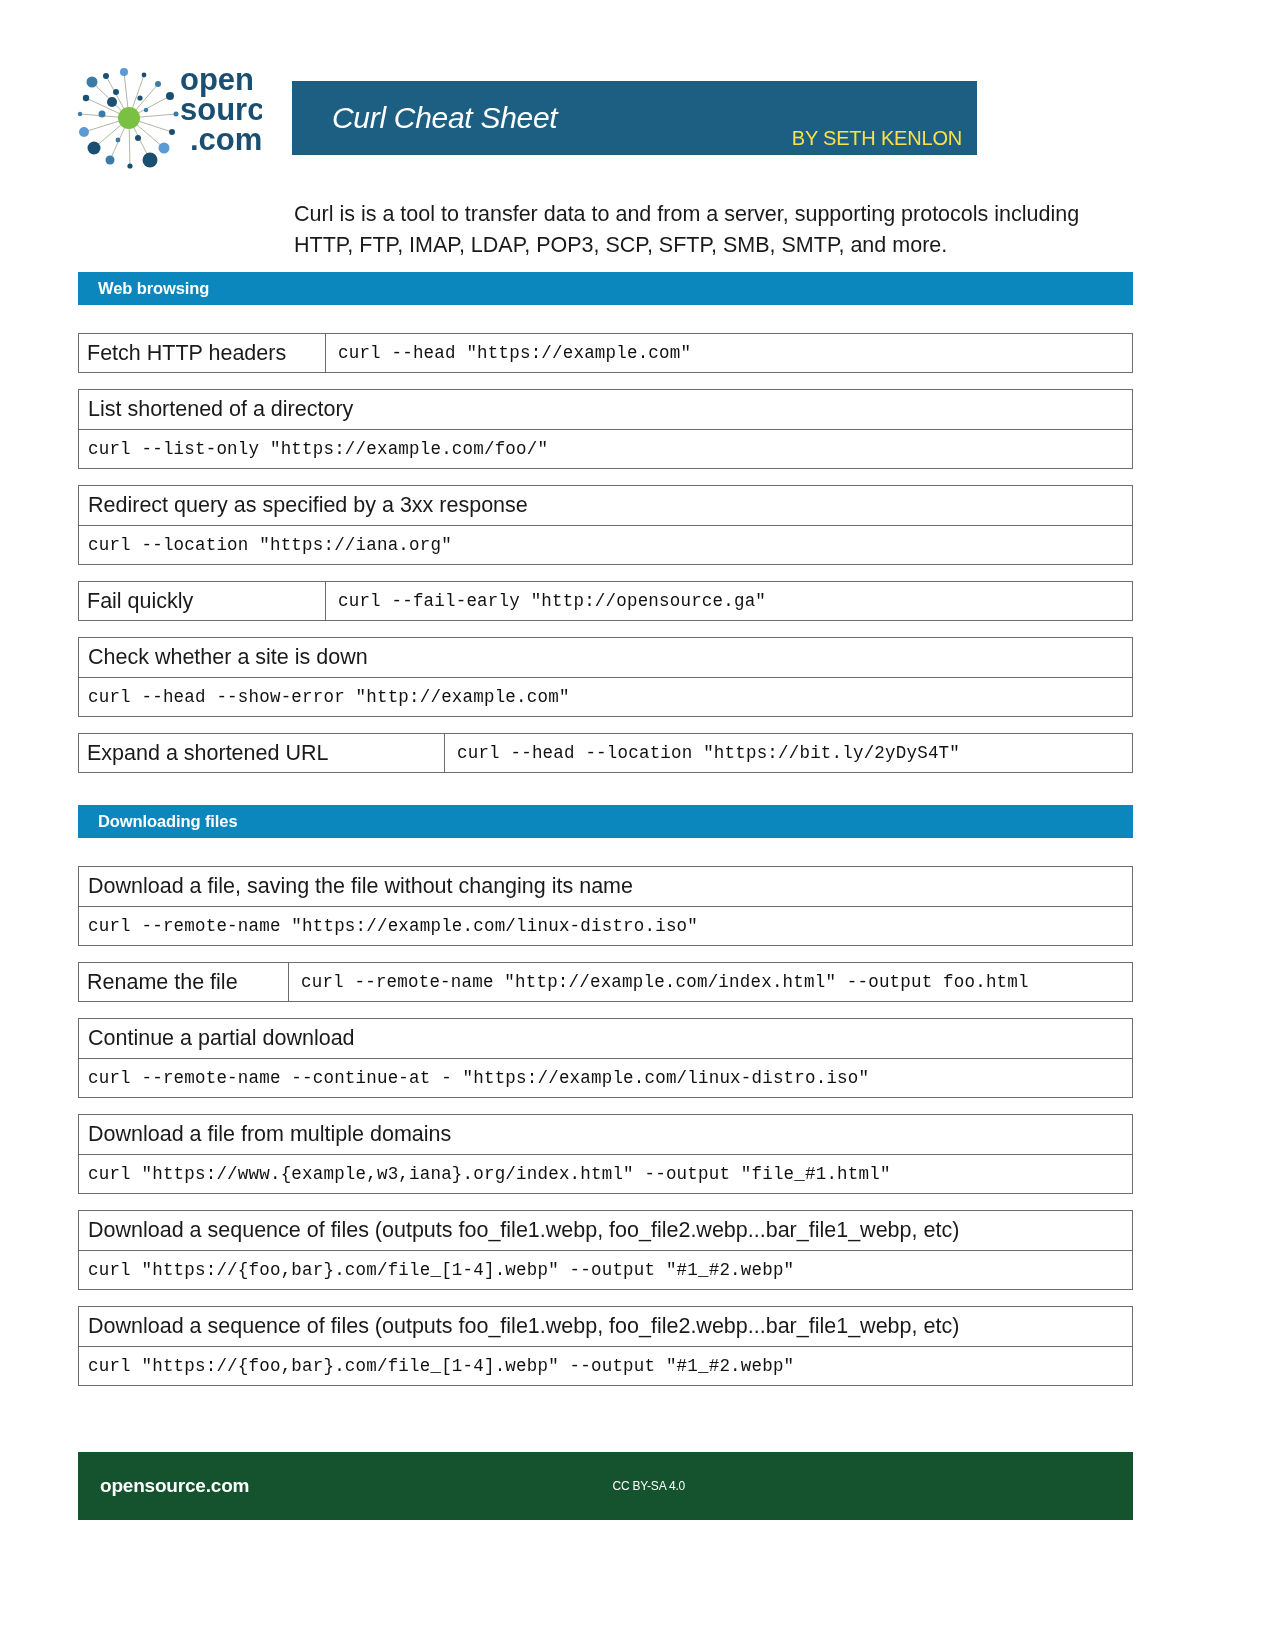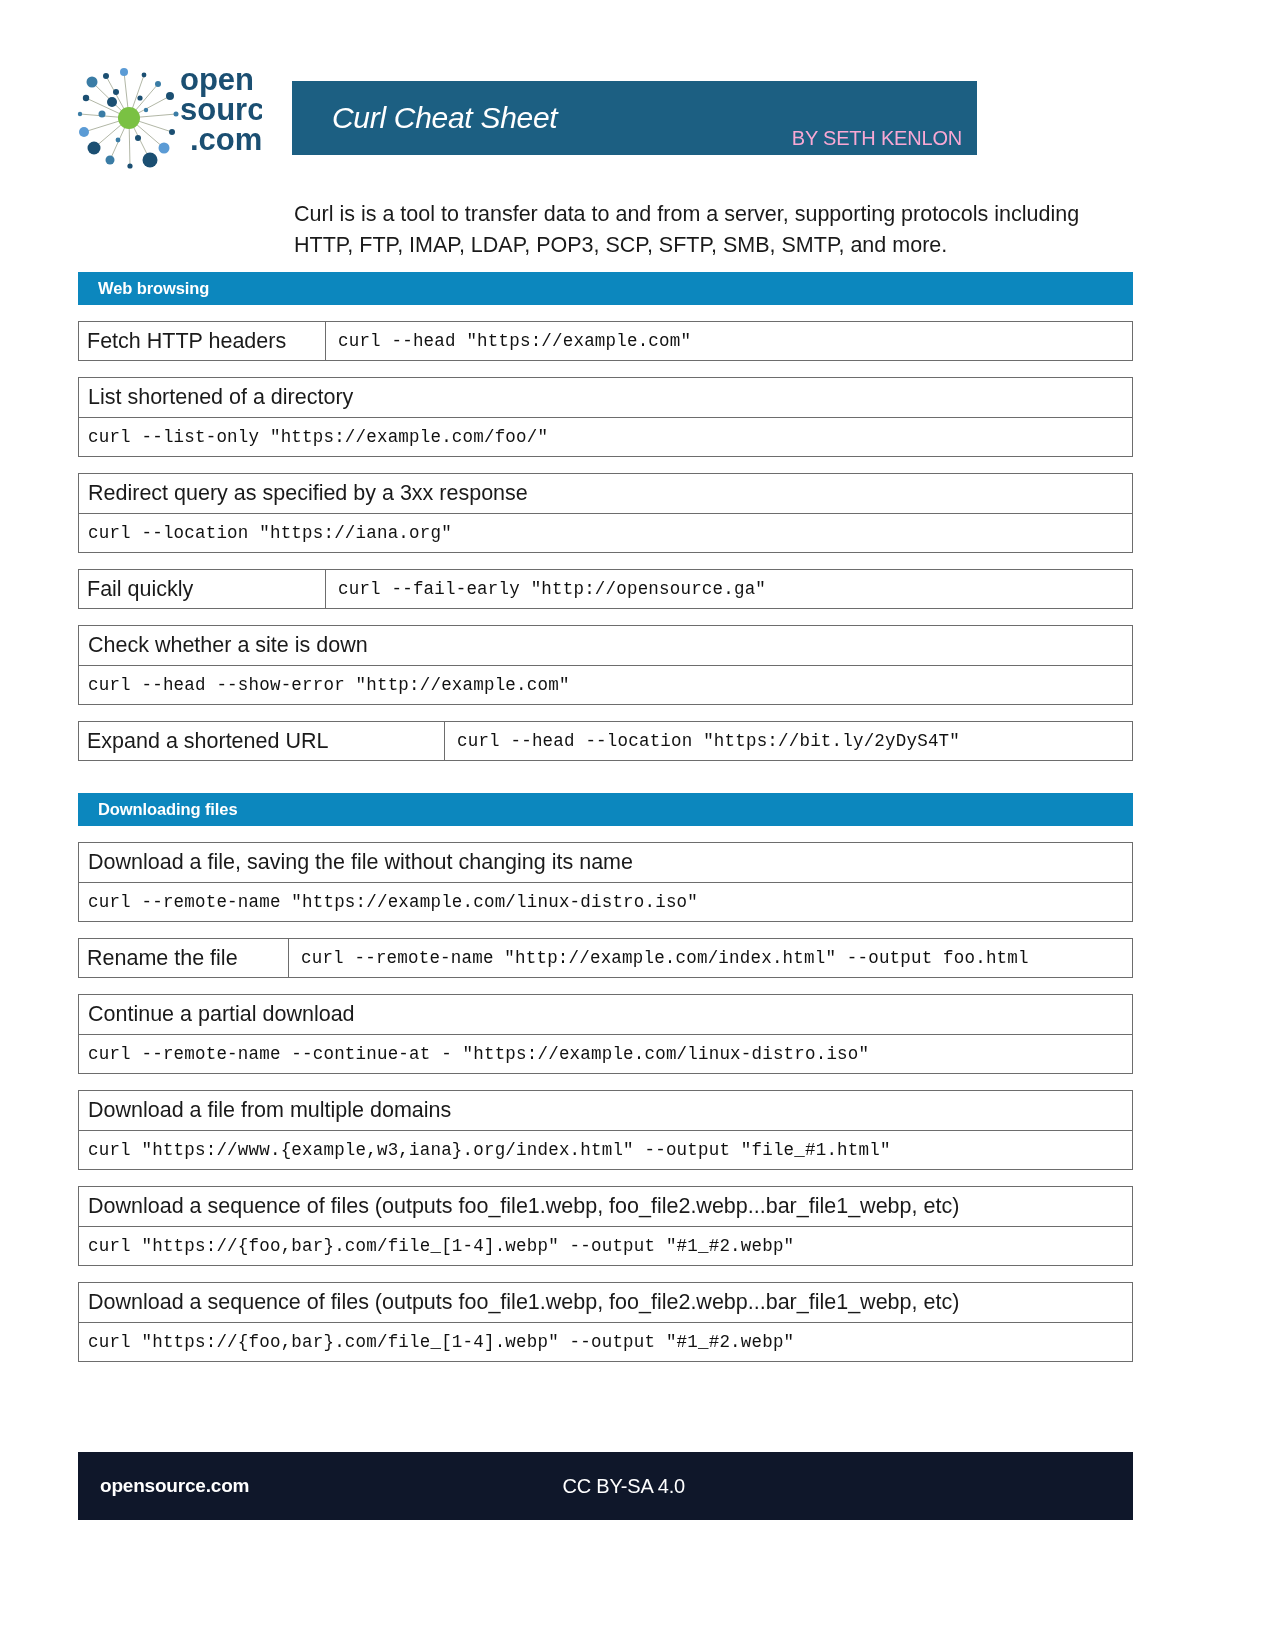--- a/index.html
+++ b/index.html
@@ -50,21 +50,21 @@
 
   .title-bar .sheet-title {
     color: #ffffff;
     font-size: 30px;
     font-style: italic;
     font-weight: 400;
     letter-spacing: -0.3px;
   }
 
   .title-bar .byline {
-    color: #f9a8d4;
+    color: #fde047;
     font-size: 20px;
     font-weight: 400;
     letter-spacing: -0.2px;
     margin-top: 41px;
   }
 
   .intro {
     position: absolute;
     left: 294px;
     top: 199px;
@@ -87,21 +87,21 @@
     color: #ffffff;
     font-size: 16.5px;
     font-weight: bold;
     padding: 8px 0 8px 20px;
     height: 33px;
     line-height: 17px;
     letter-spacing: -0.1px;
   }
 
   .section-rows {
-    margin-top: 16px;
+    margin-top: 28px;
     text-align: center;
   }
 
   .row {
     border: 1.5px solid #6d6d6d;
     margin-bottom: 16px;
     background: #ffffff;
   }
 
   
@@ -165,21 +165,21 @@
 
   .gap-before { margin-top: 32px; }
 
   
   .footer {
     position: absolute;
     left: 78px;
     top: 1452px;
     width: 1055px;
     height: 68px;
-    background: #0f172a;
+    background: #14532d;
     display: flex;
     align-items: center;
     color: #ffffff;
   }
   .footer .f-left {
     width: 33%;
     padding-left: 22px;
     font-size: 19px;
     font-weight: bold;
     letter-spacing: -0.2px;
@@ -187,21 +187,21 @@
   .footer .f-center {
     width: 40%;
     text-align: center;
     font-size: 21px;
     letter-spacing: -0.2px;
   }
   .footer .f-right {
     width: 27%;
     text-align: right;
     padding-right: 26px;
-    font-size: 20px;
+    font-size: 12px;
     letter-spacing: -0.2px;
   }
 </style>
 </head>
 <body>
 
 <div class="page">
 
   <div class="header-area">
 

